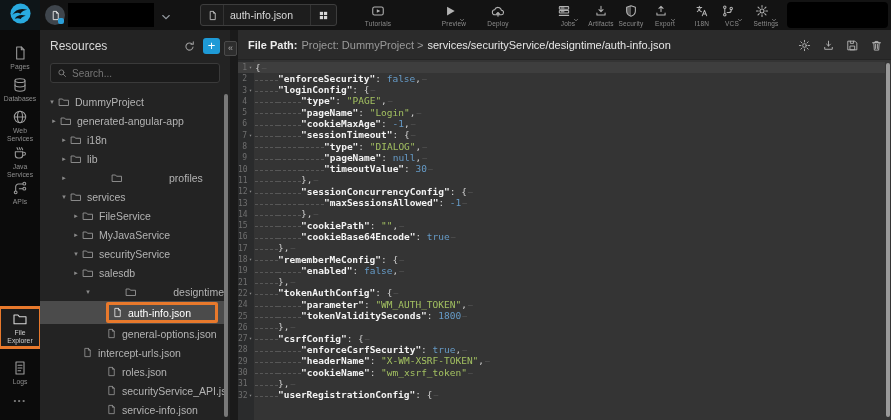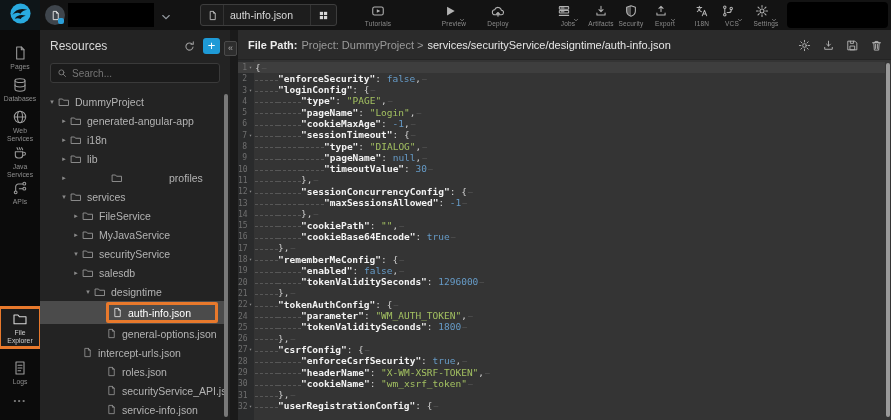--- a/index.html
+++ b/index.html
@@ -376,45 +376,45 @@
     <div id="tree">
         <div class="trow" style="padding-left: 6px;">
           <span class="arr">▾</span>
           <span class="tico">
             <svg width="12" height="12" viewBox="0 0 24 24" fill="none" stroke="currentColor" stroke-width="1.9" stroke-linecap="round" stroke-linejoin="round">
               <path d="M3 6h6l2 2.5h10V19H3z"></path>
             </svg>
           </span>
           <span>DummyProject</span>
         </div>
+        <div class="trow" style="padding-left: 8px;">
+          <span class="arr">▸</span>
+          <span class="tico">
+            <svg width="12" height="12" viewBox="0 0 24 24" fill="none" stroke="currentColor" stroke-width="1.9" stroke-linecap="round" stroke-linejoin="round">
+              <path d="M3 6h6l2 2.5h10V19H3z"></path>
+            </svg>
+          </span>
+          <span>generated-angular-app</span>
+        </div>
         <div class="trow" style="padding-left: 18px;">
           <span class="arr">▸</span>
           <span class="tico">
             <svg width="12" height="12" viewBox="0 0 24 24" fill="none" stroke="currentColor" stroke-width="1.9" stroke-linecap="round" stroke-linejoin="round">
               <path d="M3 6h6l2 2.5h10V19H3z"></path>
             </svg>
           </span>
-          <span>generated-angular-app</span>
+          <span>i18n</span>
         </div>
         <div class="trow" style="padding-left: 18px;">
           <span class="arr">▸</span>
           <span class="tico">
             <svg width="12" height="12" viewBox="0 0 24 24" fill="none" stroke="currentColor" stroke-width="1.9" stroke-linecap="round" stroke-linejoin="round">
               <path d="M3 6h6l2 2.5h10V19H3z"></path>
             </svg>
           </span>
-          <span>i18n</span>
-        </div>
-        <div class="trow" style="padding-left: 18px;">
-          <span class="arr">▸</span>
-          <span class="tico">
-            <svg width="12" height="12" viewBox="0 0 24 24" fill="none" stroke="currentColor" stroke-width="1.9" stroke-linecap="round" stroke-linejoin="round">
-              <path d="M3 6h6l2 2.5h10V19H3z"></path>
-            </svg>
-          </span>
           <span>lib</span>
         </div>
         <div class="trow" style="padding-left: 18px; gap: 41px;">
           <span class="arr">▸</span>
           <span class="tico">
             <svg width="12" height="12" viewBox="0 0 24 24" fill="none" stroke="currentColor" stroke-width="1.9" stroke-linecap="round" stroke-linejoin="round">
               <path d="M3 6h6l2 2.5h10V19H3z"></path>
             </svg>
           </span>
           <span>profiles</span>
@@ -457,21 +457,21 @@
         </div>
         <div class="trow" style="padding-left: 30px;">
           <span class="arr">▸</span>
           <span class="tico">
             <svg width="12" height="12" viewBox="0 0 24 24" fill="none" stroke="currentColor" stroke-width="1.9" stroke-linecap="round" stroke-linejoin="round">
               <path d="M3 6h6l2 2.5h10V19H3z"></path>
             </svg>
           </span>
           <span>salesdb</span>
         </div>
-        <div class="trow" style="padding-left: 42px;">
+        <div class="trow" style="padding-left: 42px; justify-content: space-between;">
           <span class="arr">▾</span>
           <span class="tico">
             <svg width="12" height="12" viewBox="0 0 24 24" fill="none" stroke="currentColor" stroke-width="1.9" stroke-linecap="round" stroke-linejoin="round">
               <path d="M3 6h6l2 2.5h10V19H3z"></path>
             </svg>
           </span>
           <span>designtime</span>
         </div>
         <div class="trow selected" style="padding-left: 54px;">
           <span class="arr"></span>
@@ -601,21 +601,20 @@
         <div class="line"><span class="ln">10</span><span class="fold"></span><span class="txt"><span class="ind"></span><span class="ind"></span><span class="ind"></span><span class="tk-k">"timeoutValue"</span><span class="tk-p">: </span><span class="tk-v">30</span></span></div>
         <div class="line"><span class="ln">11</span><span class="fold"></span><span class="txt"><span class="ind"></span><span class="ind"></span><span class="tk-p">},</span></span></div>
         <div class="line"><span class="ln">12</span><span class="fold">▾</span><span class="txt"><span class="ind"></span><span class="ind"></span><span class="tk-k">"sessionConcurrencyConfig"</span><span class="tk-p">: {</span></span></div>
         <div class="line"><span class="ln">13</span><span class="fold"></span><span class="txt"><span class="ind"></span><span class="ind"></span><span class="ind"></span><span class="tk-k">"maxSessionsAllowed"</span><span class="tk-p">: </span><span class="tk-v">-1</span></span></div>
         <div class="line"><span class="ln">14</span><span class="fold"></span><span class="txt"><span class="ind"></span><span class="ind"></span><span class="tk-p">},</span></span></div>
         <div class="line"><span class="ln">15</span><span class="fold"></span><span class="txt"><span class="ind"></span><span class="ind"></span><span class="tk-k">"cookiePath"</span><span class="tk-p">: </span><span class="tk-s">""</span><span class="tk-p">,</span></span></div>
         <div class="line"><span class="ln">16</span><span class="fold"></span><span class="txt"><span class="ind"></span><span class="ind"></span><span class="tk-k">"cookieBase64Encode"</span><span class="tk-p">: </span><span class="tk-v">true</span></span></div>
         <div class="line"><span class="ln">17</span><span class="fold"></span><span class="txt"><span class="ind"></span><span class="tk-p">},</span></span></div>
         <div class="line"><span class="ln">18</span><span class="fold">▾</span><span class="txt"><span class="ind"></span><span class="tk-k">"rememberMeConfig"</span><span class="tk-p">: {</span></span></div>
         <div class="line"><span class="ln">19</span><span class="fold"></span><span class="txt"><span class="ind"></span><span class="ind"></span><span class="tk-k">"enabled"</span><span class="tk-p">: </span><span class="tk-v">false</span><span class="tk-p">,</span></span></div>
-        <div class="line"><span class="ln">20</span><span class="fold"></span><span class="txt"><span class="ind"></span><span class="ind"></span><span class="tk-k">"tokenValiditySeconds"</span><span class="tk-p">: </span><span class="tk-v">1296000</span></span></div>
         <div class="line"><span class="ln">21</span><span class="fold"></span><span class="txt"><span class="ind"></span><span class="tk-p">},</span></span></div>
         <div class="line"><span class="ln">22</span><span class="fold">▾</span><span class="txt"><span class="ind"></span><span class="tk-k">"tokenAuthConfig"</span><span class="tk-p">: {</span></span></div>
         <div class="line"><span class="ln">24</span><span class="fold"></span><span class="txt"><span class="ind"></span><span class="ind"></span><span class="tk-k">"parameter"</span><span class="tk-p">: </span><span class="tk-s">"WM_AUTH_TOKEN"</span><span class="tk-p">,</span></span></div>
         <div class="line"><span class="ln">25</span><span class="fold"></span><span class="txt"><span class="ind"></span><span class="ind"></span><span class="tk-k">"tokenValiditySeconds"</span><span class="tk-p">: </span><span class="tk-v">1800</span></span></div>
         <div class="line"><span class="ln">26</span><span class="fold"></span><span class="txt"><span class="ind"></span><span class="tk-p">},</span></span></div>
         <div class="line"><span class="ln">27</span><span class="fold">▾</span><span class="txt"><span class="ind"></span><span class="tk-k">"csrfConfig"</span><span class="tk-p">: {</span></span></div>
         <div class="line"><span class="ln">28</span><span class="fold"></span><span class="txt"><span class="ind"></span><span class="ind"></span><span class="tk-k">"enforceCsrfSecurity"</span><span class="tk-p">: </span><span class="tk-v">true</span><span class="tk-p">,</span></span></div>
         <div class="line"><span class="ln">29</span><span class="fold"></span><span class="txt"><span class="ind"></span><span class="ind"></span><span class="tk-k">"headerName"</span><span class="tk-p">: </span><span class="tk-s">"X-WM-XSRF-TOKEN"</span><span class="tk-p">,</span></span></div>
         <div class="line"><span class="ln">30</span><span class="fold"></span><span class="txt"><span class="ind"></span><span class="ind"></span><span class="tk-k">"cookieName"</span><span class="tk-p">: </span><span class="tk-s">"wm_xsrf_token"</span></span></div>
         <div class="line"><span class="ln">31</span><span class="fold"></span><span class="txt"><span class="ind"></span><span class="tk-p">},</span></span></div>

